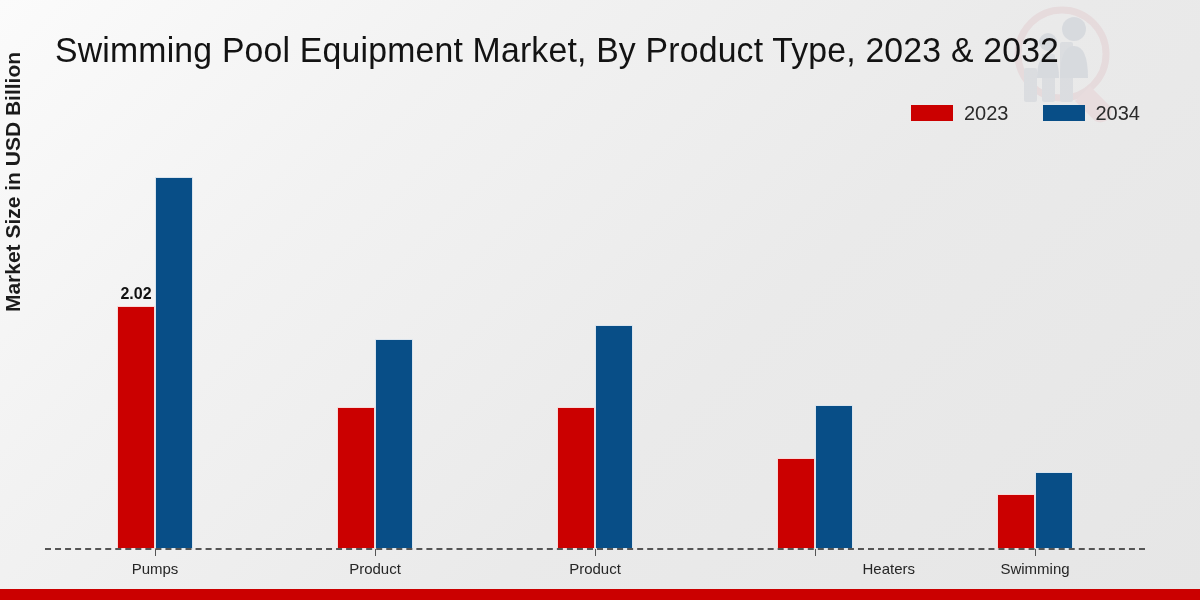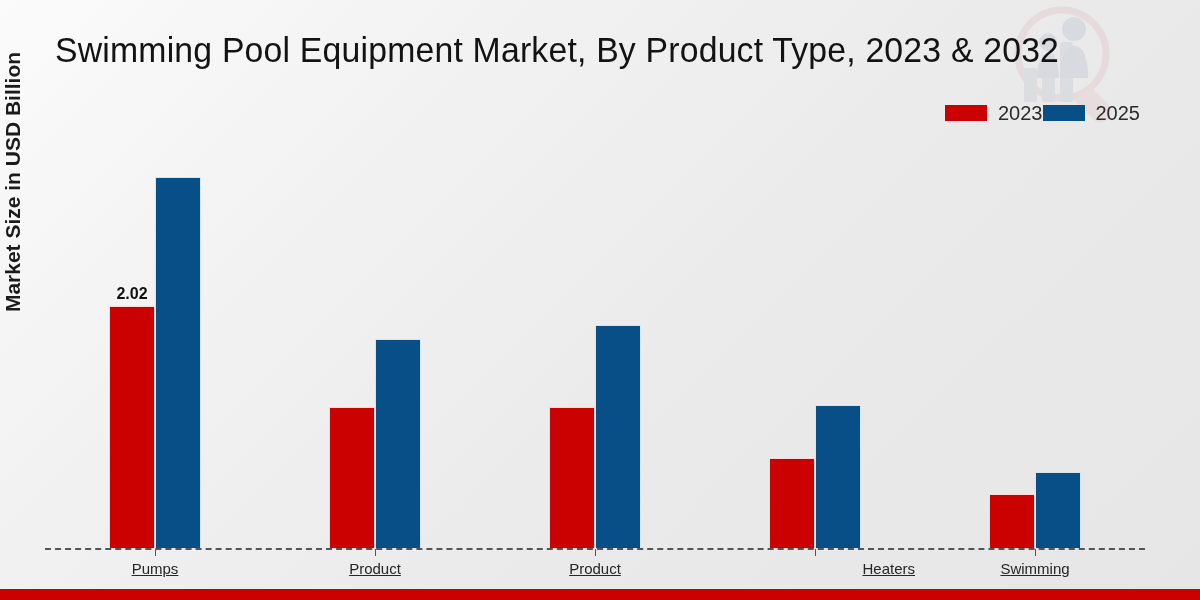--- a/index.html
+++ b/index.html
@@ -25,21 +25,21 @@
     position:absolute;left:55px;top:30px;width:1040px;
     font-size:35px;letter-spacing:.2px;color:#131313;
     font-family:"Liberation Sans", sans-serif;
     font-weight:400;white-space:nowrap;
     transform:scaleX(.965);transform-origin:left center;
   }
 
   
   #legend{
     position:absolute;right:60px;top:103px;
-    display:flex;
+    display:flex;gap:34px;
   }
   .lg-item{display:flex;align-items:center;gap:11px;}
   .lg-sw{width:42px;height:16px;display:block;}
   .lg-tx{font-size:20px;color:#2b2b2b;line-height:1;}
 
   
   #ytitle{
     position:absolute;left:-152px;top:170px;width:330px;
     text-align:center;
     font-size:21px;font-weight:700;color:#1b1b1b;
@@ -54,32 +54,32 @@
   }
   #baseline{
     position:absolute;left:45px;top:548px;width:1100px;height:0;
     border-top:2px dashed #555;
   }
   .grp{
     position:absolute;bottom:0;height:409px;
     display:flex;align-items:flex-end;justify-content:center;
   }
   .bar{
-    width:46px;position:relative;
+    width:38px;position:relative;
     border:1px solid rgba(255,255,255,.85);
     box-sizing:border-box;
   }
   .bar.y2023{background:#cb0000;}
   .bar.y2032{background:#084e87;}
   .tick{
     position:absolute;top:549px;width:1px;height:7px;background:#555;
   }
   .catlab{
     position:absolute;top:560px;width:200px;margin-left:-100px;
-    text-align:center;font-size:15px;color:#262626;text-decoration:underline;
+    text-align:center;font-size:15px;color:#262626;
   }
   .vallab{
     position:absolute;left:50%;transform:translateX(-50%);
     bottom:100%;margin-bottom:4px;
     font-size:16px;font-weight:700;color:#111;white-space:nowrap;
   }
 
   
   #band{position:absolute;left:0;bottom:0;width:1200px;height:11px;background:#cb0000;}
 </style>
@@ -108,21 +108,21 @@
 
   <div id="title">Swimming Pool Equipment Market, By Product Type, 2023 &amp; 2032</div>
 
   <div id="legend">
     <div class="lg-item">
       <span class="lg-sw" style="background:#cb0000"></span>
       <span class="lg-tx">2023</span>
     </div>
     <div class="lg-item">
       <span class="lg-sw" style="background:#084e87"></span>
-      <span class="lg-tx">2025</span>
+      <span class="lg-tx">2034</span>
     </div>
   </div>
 
   <div id="ytitle">Market Size in USD Billion</div>
 
   <div id="plot">
       <div class="grp" style="left: 0px; width: 220px;">
         <div class="bar y2023" style="height: 242.994px; background: rgb(203, 0, 0);">
           <span class="vallab">2.02</span>
         </div>

